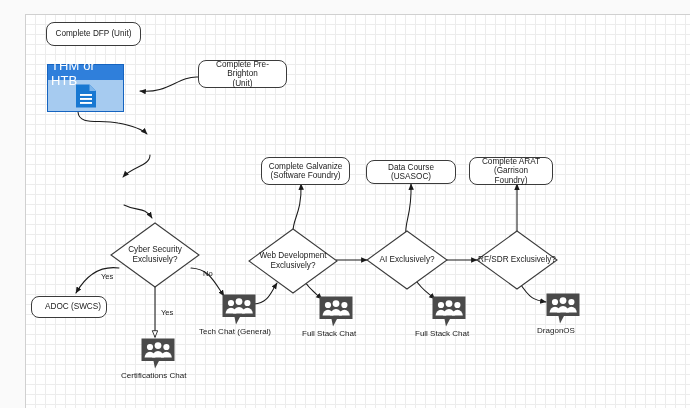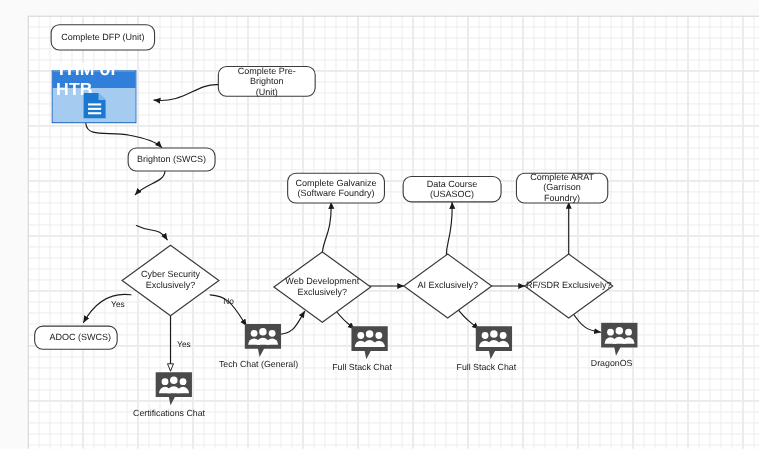--- a/index.html
+++ b/index.html
@@ -117,22 +117,22 @@
   
   #doc-node {
     position: absolute;
     box-sizing: border-box;
     border: 1px solid #1664c0;
   }
   #doc-header {
     height: 15px;
     background: #2f7fdb;
     color: #ffffff;
-    font-size: 16px;
-    font-weight: bold;
+    font-size: 13px;
+    font-weight: normal;
     display: flex;
     align-items: center;
     padding-left: 3px;
     letter-spacing: 0.1px;
   }
   #doc-body {
     background: #a6cbf0;
     height: calc(100% - 15px);
     display: flex;
     align-items: center;
@@ -219,23 +219,20 @@
         <rect x="7" y="19" width="12" height="1.9" fill="#ffffff"></rect>
       </svg>
     </div>
   </div>
 
   <div class="node rbox" style="left:198px; top:60px; width:89px; height:28px; flex-direction:column;">
     <span>Complete Pre-Brighton</span>
     <span>(Unit)</span>
   </div>
 
-  <div class="node rbox" style="left:116px; top:134px; width:80px; height:22px;">
-    <span>Brighton (SWCS)</span>
-  </div>
 
 
   <div class="node rbox" style="left:31px; top:296px; width:76px; height:22px;padding-left:12px;">
     <span>ADOC (SWCS)</span>
   </div>
 
   <div class="diamond-wrap" style="left:110px; top:222px; width:90px; height:66px;">
     <svg class="diamond-shape" viewBox="0 0 90 66" preserveAspectRatio="none">
       <polygon points="45,1 89,33 45,65 1,33" fill="#ffffff" stroke="#3b3b3b" stroke-width="1.1"></polygon>
     </svg>

